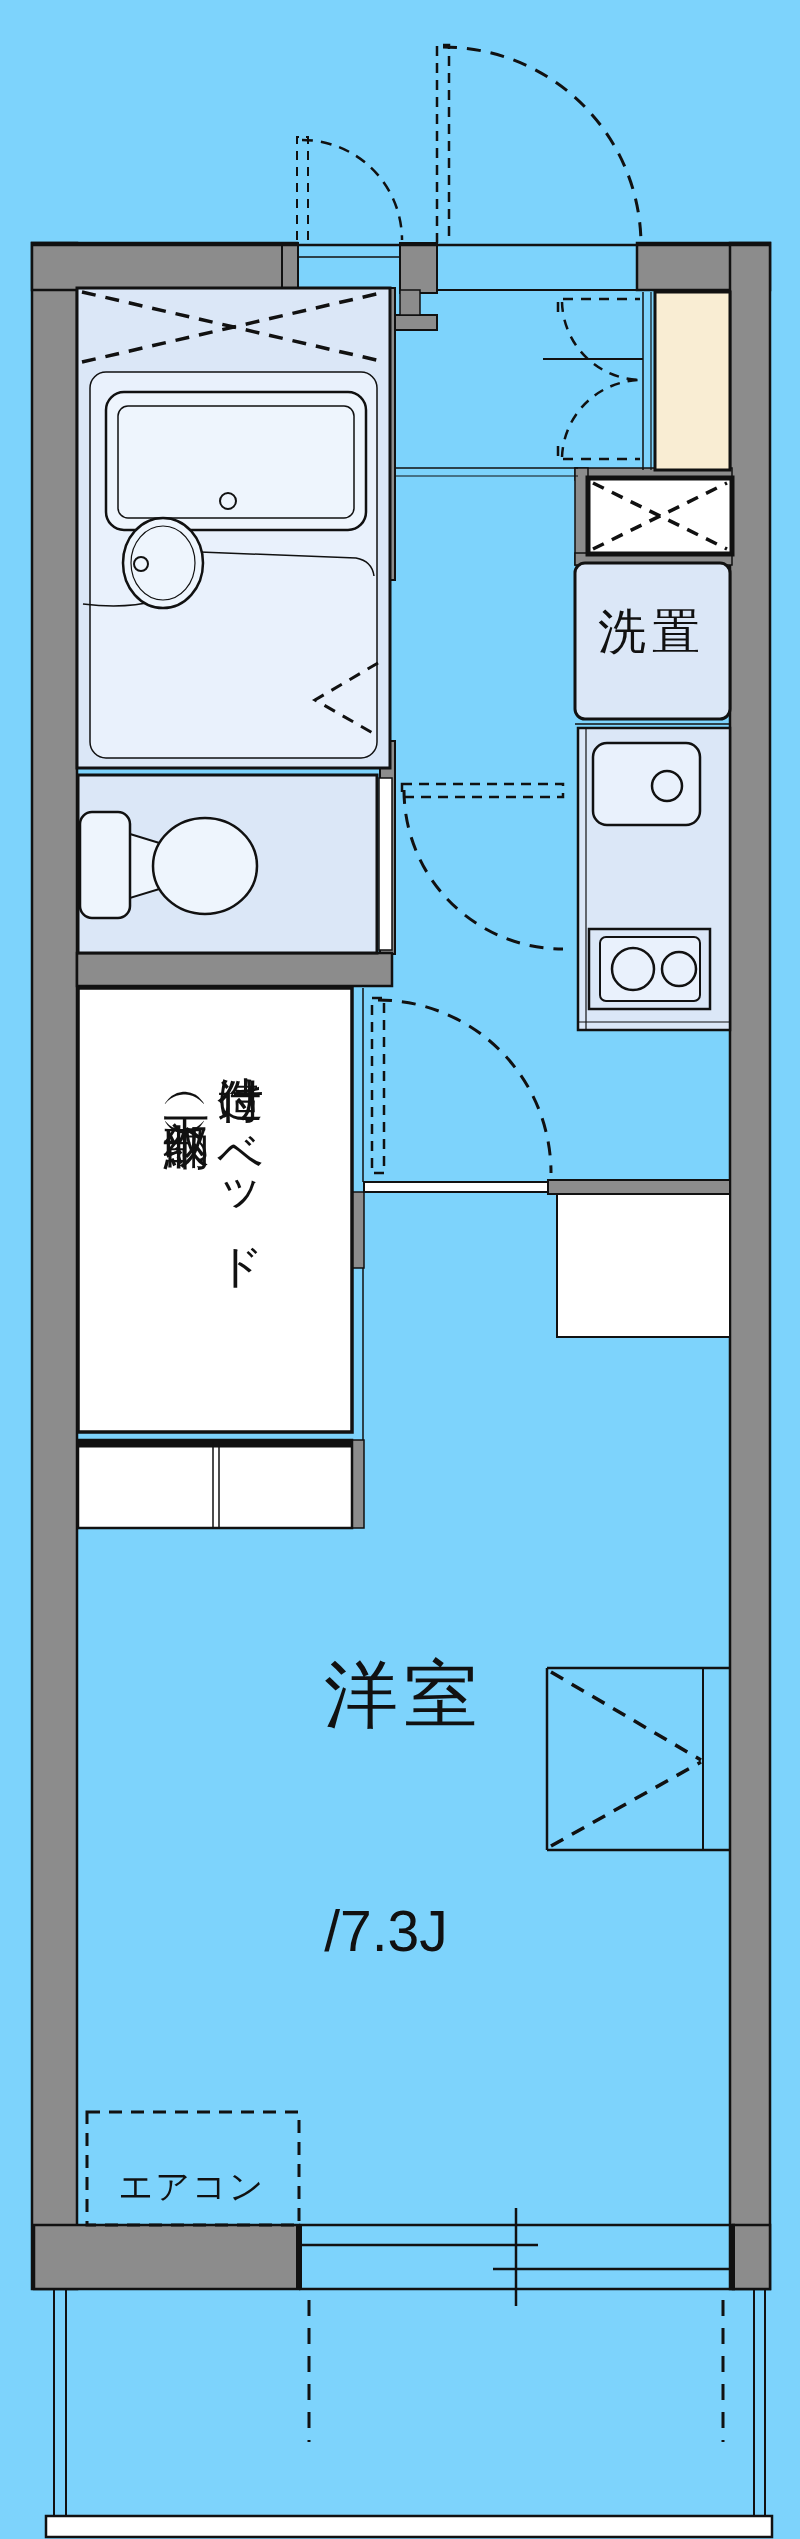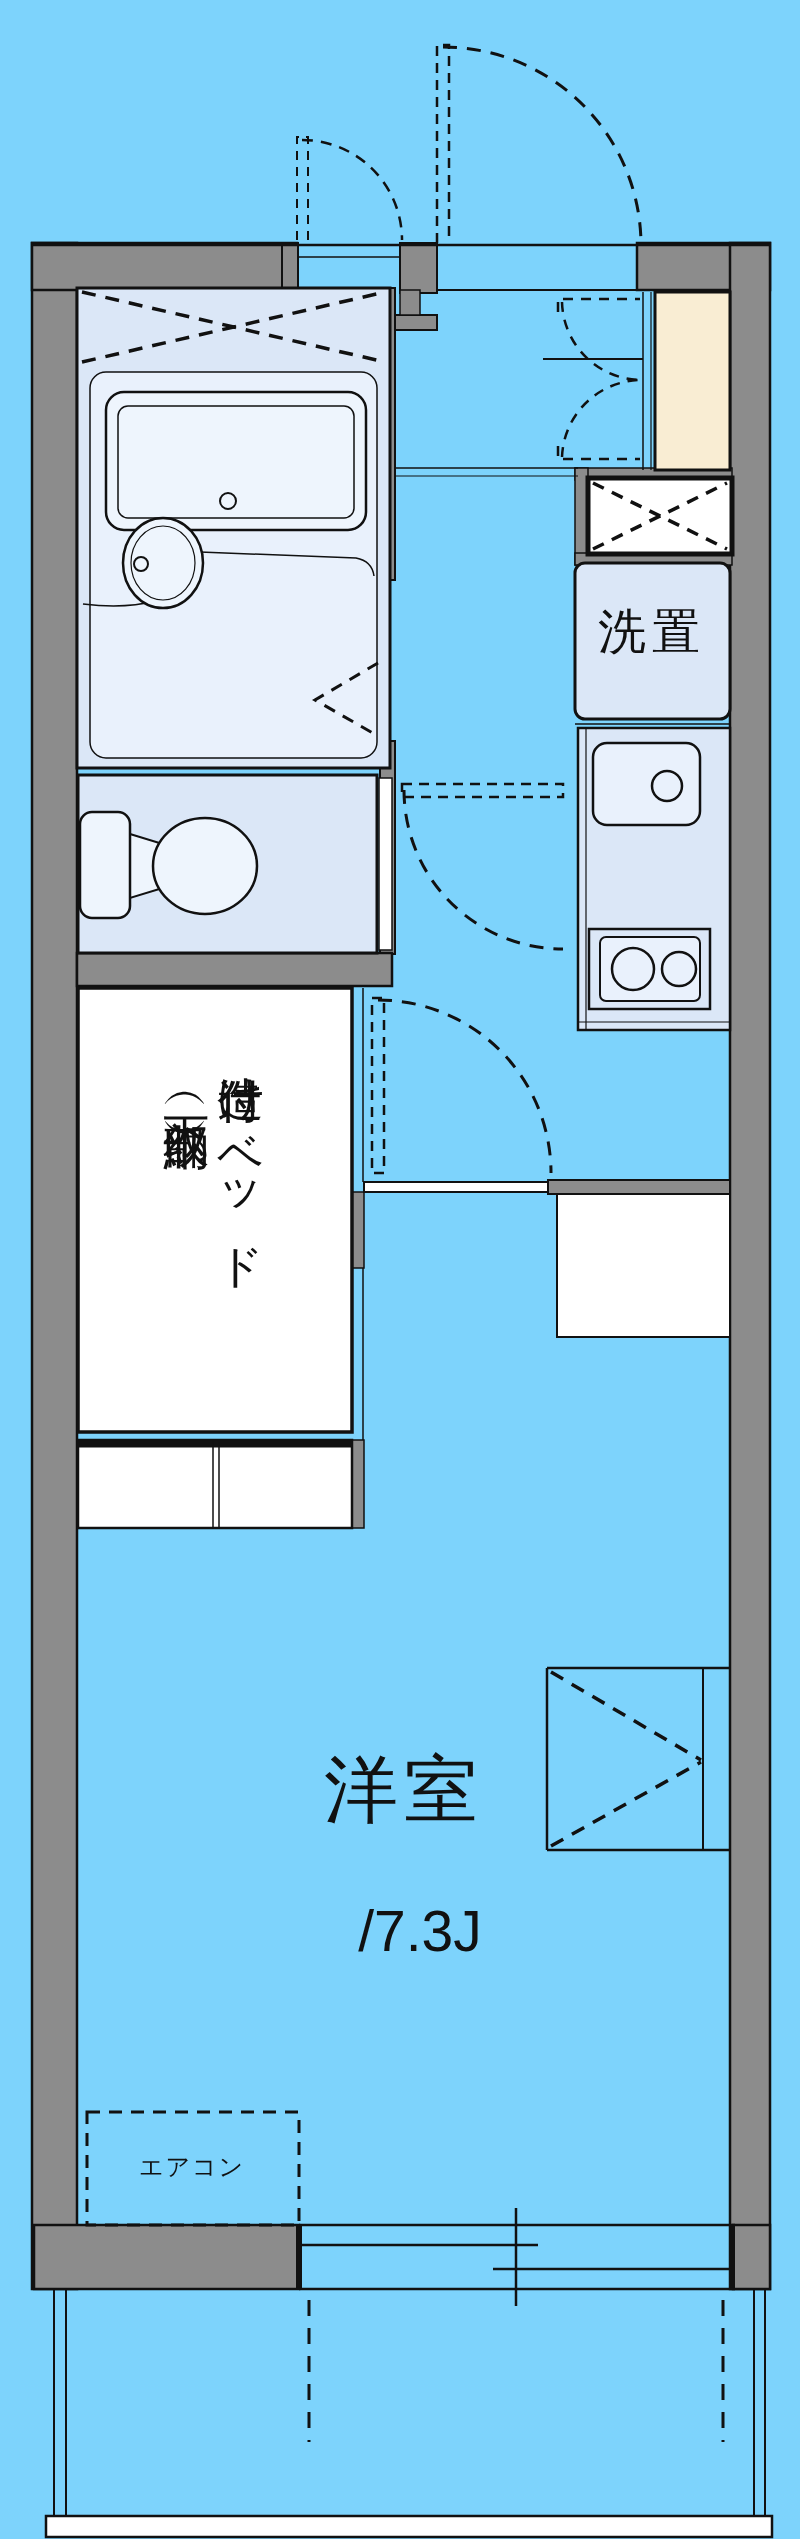--- a/index.html
+++ b/index.html
@@ -3,21 +3,21 @@
 <meta charset="utf-8">
 <style>
   html,body{margin:0;padding:0;background:#ffffff;}
   #plan{position:relative;width:800px;height:2539px;background:#7dd3fc;overflow:hidden;
         font-family:"Liberation Sans","DejaVu Sans",sans-serif;color:#111;text-decoration:underline;}
   #plan svg{position:absolute;left:0;top:0;}
   .lbl{position:absolute;transform:translate(-50%,-50%);white-space:nowrap;color:#111;}
   .lbl-laundry{font-size:48px;letter-spacing:6px;font-weight:500;}
   .lbl-room{font-size:74px;letter-spacing:6px;}
   .lbl-area{font-size:57px;}
-  .lbl-aircon{font-size:24px;letter-spacing:2px;}
+  .lbl-aircon{font-size:34px;letter-spacing:2px;margin-top:20px;}
   .lbl-bed{position:absolute;left:160px;top:1040px;height:340px;
            writing-mode:vertical-rl;text-orientation:mixed;
            font-size:46px;line-height:1.18;letter-spacing:3px;transform:none;}
   .lbl-bed span{display:block;}
   .lbl-bed span:nth-child(2){padding-top:38px;}
 </style>
 </head>
 <body>
 
 <div id="plan">
@@ -200,17 +200,17 @@
     </g>
   </svg>
 
   <div class="lbl lbl-laundry" style="left:652px;top:632px;">洗置</div>
 
   <div class="lbl-bed">
     <span>造付けベッド</span>
     <span>（下部収納）</span>
   </div>
 
-  <div class="lbl lbl-room" style="left:404px;top:1791px;">洋室</div>
-  <div class="lbl lbl-area" style="left:420px;top:1931px;">/7.3J</div>
+  <div class="lbl lbl-room" style="left:404px;top:1696px;">洋室</div>
+  <div class="lbl lbl-area" style="left:386px;top:1931px;">/7.3J</div>
 
   <div class="lbl lbl-aircon" style="left:192px;top:2167px;">エアコン</div>
 </div>
 
 </body></html>

